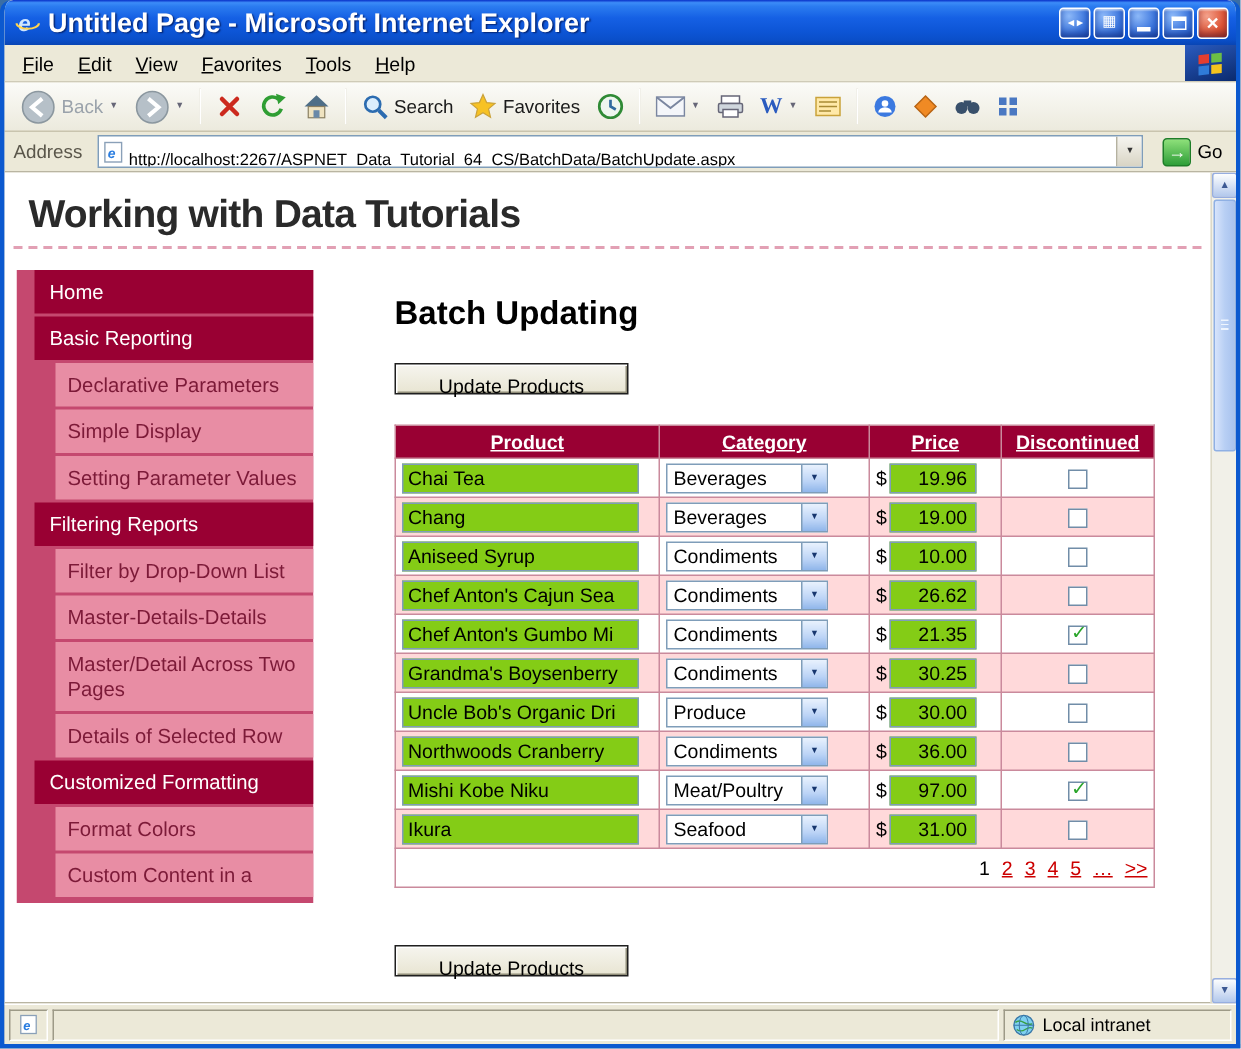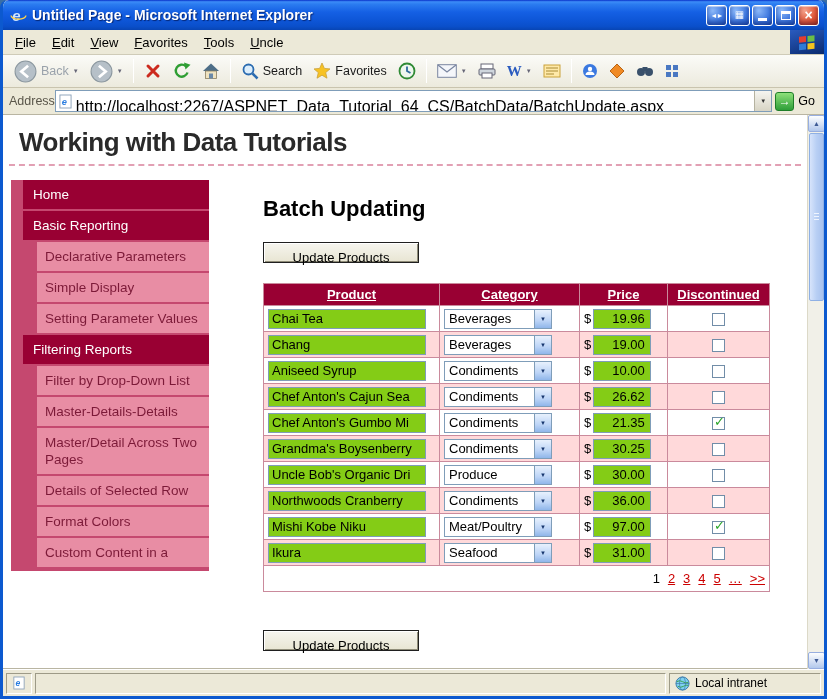--- a/index.html
+++ b/index.html
@@ -8,21 +8,21 @@
 
   .window{width:827px;height:699px;display:flex;flex-direction:column;background:#ece9d8;
     border-left:3px solid #0c59cf;border-right:3px solid #0c59cf;border-bottom:3px solid #0c59cf;
     border-radius:8px 8px 0 0;overflow:hidden;}
 
   
   .titlebar{flex:0 0 30px;display:flex;align-items:center;padding:0 5px 0 6px;
     background:linear-gradient(180deg,#0830c8 0%,#3c8cf8 6%,#2b7cf0 14%,#1560e4 40%,#0d55d6 70%,#0a4fca 88%,#0845b4 100%);
     border-radius:6px 6px 0 0;}
   .title-icon{width:18px;height:17px;margin-right:5px;flex:0 0 auto;}
-  .title-text{color:#fff;font-weight:bold;font-size:14px;flex:1;white-space:nowrap;overflow:hidden;
+  .title-text{color:#fff;font-weight:bold;font-size:18px;flex:1;white-space:nowrap;overflow:hidden;
     text-shadow:1px 1px 1px rgba(0,20,80,.75);}
   .tb-buttons{display:flex;gap:2px;}
   .wbtn{width:21px;height:21px;border-radius:3px;border:1px solid #fff;display:flex;align-items:center;justify-content:center;
     color:#fff;font-weight:bold;box-shadow:inset 0 -3px 4px rgba(0,0,60,.35), inset 0 1px 1px rgba(255,255,255,.6);}
   .wbtn.blue{background:radial-gradient(circle at 30% 25%,#8cb8f8,#3a74dd 60%,#1e55c0);}
   .wbtn.red{background:radial-gradient(circle at 30% 25%,#f4a28c,#dd5334 60%,#b83418);font-size:14px;line-height:1;}
   .g-tiny{font-size:7px;letter-spacing:-1px;line-height:1;}
   .g-grid{font-size:10px;line-height:1;}
   .min-glyph{width:9px;height:3px;background:#fff;align-self:flex-end;margin:0 0 4px 0;}
   .max-glyph{width:10px;height:9px;border:1px solid #fff;border-top-width:3px;}
@@ -39,25 +39,25 @@
     display:flex;align-items:center;padding:0 6px;gap:1px;}
   .tbtn{display:flex;align-items:center;gap:4px;padding:2px 5px;border-radius:3px;height:28px;cursor:default;}
   .tlabel{font-size:12.5px;color:#9aa2ab;}
   .tlabel2{font-size:12.5px;color:#1a1a1a;}
   .chev{font-size:6px;color:#667;}
   .tsep{width:1px;height:24px;background:#cdc9b4;border-right:1px solid #fff;margin:0 4px;flex:0 0 auto;}
   .wword{color:#2a5bbf;font-weight:bold;font-size:15px;font-family:"Liberation Serif",serif;line-height:1;}
   .ico{display:flex;align-items:center;justify-content:center;}
 
   
-  .addressbar{flex:0 0 27px;background:#ece9d8;display:flex;align-items:center;padding:2px 6px;gap:0;
+  .addressbar{flex:0 0 27px;background:#ece9d8;display:flex;align-items:center;padding:2px 6px;gap:10px;
     border-bottom:1px solid #b9b5a2;justify-content:space-between;}
   .addr-label{color:#5a564a;font-size:12.5px;}
   .addr-input{flex:1;height:22px;background:#fff;border:1px solid #7f9db9;display:flex;align-items:center;padding-left:3px;gap:4px;overflow:hidden;}
-  .addr-url{flex:1;font-size:16px;white-space:nowrap;overflow:hidden;margin-top:12px;}
+  .addr-url{flex:1;font-size:11px;white-space:nowrap;overflow:hidden;margin-top:12px;}
   .addr-drop{flex:0 0 17px;height:20px;background:linear-gradient(#f6f5f0,#d8d4c4);border-left:1px solid #b5b2a0;
     display:flex;align-items:center;justify-content:center;font-size:6px;color:#333;}
   .go{display:flex;align-items:center;gap:4px;padding:0 3px;cursor:pointer;}
   .go-ico{width:19px;height:19px;border-radius:3px;background:linear-gradient(#8ee07a,#2e9e38);border:1px solid #1e7e28;
     color:#fff;font-weight:bold;display:flex;align-items:center;justify-content:center;font-size:12px;}
   .go-label{font-size:12.5px;}
 
   
   .content{flex:1;display:flex;background:#fff;overflow:hidden;}
   .content-inner{flex:1;display:flex;flex-direction:column;overflow:hidden;}
@@ -159,21 +159,21 @@
     </span>
   </div>
 
   <div class="menubar">
     <span class="menu-items">
         <span class="menu-item">File</span>
         <span class="menu-item">Edit</span>
         <span class="menu-item">View</span>
         <span class="menu-item">Favorites</span>
         <span class="menu-item">Tools</span>
-        <span class="menu-item">Uncle</span>
+        <span class="menu-item">Help</span>
       </span>
     <span class="flag">
       <svg width="20" height="19" viewBox="0 0 20 19">
           <g transform="skewY(-6) translate(0,2)">
             <rect x="2" y="2" width="7" height="6" fill="#e33e30"></rect>
             <rect x="10.5" y="2" width="7" height="6" fill="#6cbe45"></rect>
             <rect x="2" y="9.5" width="7" height="6" fill="#2f7bd8"></rect>
             <rect x="10.5" y="9.5" width="7" height="6" fill="#f4c41e"></rect>
           </g>
         </svg>
@@ -357,20 +357,21 @@
               <div class="nav-item nav-header">Home</div>
               <div class="nav-item nav-header">Basic Reporting</div>
               <div class="nav-item nav-sub">Declarative Parameters</div>
               <div class="nav-item nav-sub">Simple Display</div>
               <div class="nav-item nav-sub">Setting Parameter Values</div>
               <div class="nav-item nav-header">Filtering Reports</div>
               <div class="nav-item nav-sub">Filter by Drop-Down List</div>
               <div class="nav-item nav-sub">Master-Details-Details</div>
               <div class="nav-item nav-sub">Master/Detail Across Two Pages</div>
               <div class="nav-item nav-sub">Details of Selected Row</div>
+              <div class="nav-item nav-header">Customized Formatting</div>
               <div class="nav-item nav-sub">Format Colors</div>
               <div class="nav-item nav-sub">Custom Content in a</div>
             </div>
         </div>
 
         <div class="main">
           <div class="main-heading">Batch Updating</div>
           <button class="xp-btn">Update Products</button>
 
           <table class="grid">

